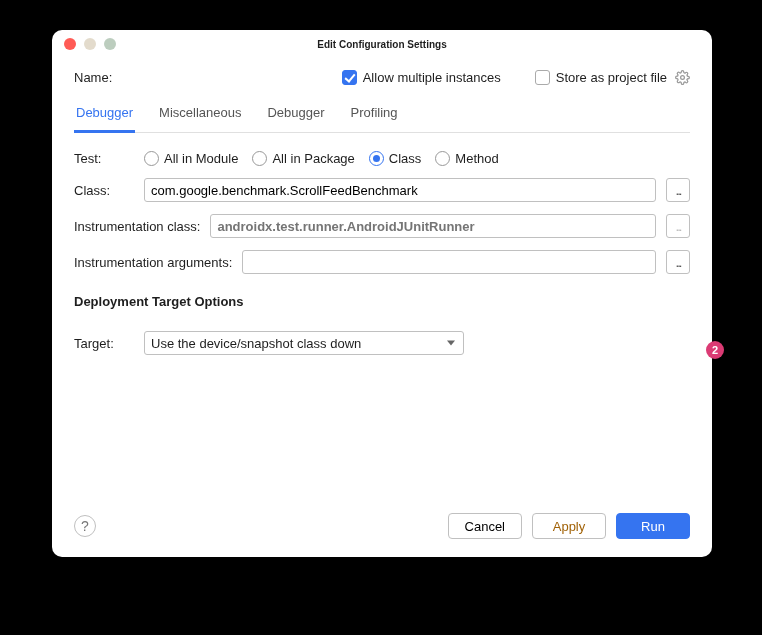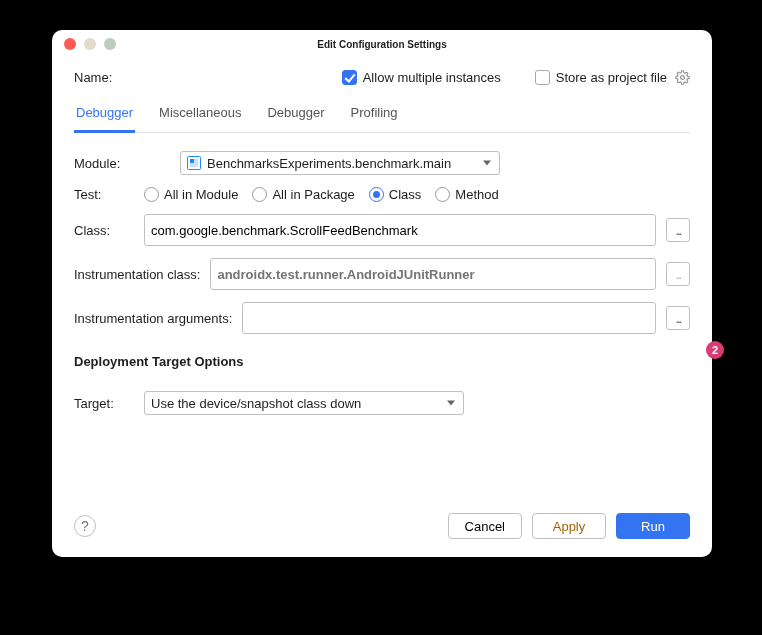--- a/index.html
+++ b/index.html
@@ -149,21 +149,21 @@
   input[type=radio]:checked {
     border-color: var(--radio-blue);
   }
   input[type=radio]:checked::after {
     content: ""; position: absolute;
     left: 3px; top: 3px; width: 7px; height: 7px;
     background: var(--radio-blue); border-radius: 50%;
   }
 
   .text-input {
-    height: 32px;
+    height: 24px;
     border: 1px solid var(--border);
     border-radius: 3px;
     padding: 2px 6px;
     font-family: inherit; font-size: 13px;
     background: #fff;
   }
   .text-input:disabled, .text-input.readonly {
     background: #fff;
     color: var(--muted);
     font-weight: bold;
@@ -260,34 +260,20 @@
 
     <div class="tabs">
       <div class="tab active">Debugger</div>
       <div class="tab">Miscellaneous</div>
       <div class="tab">Debugger</div>
       <div class="tab">Profiling</div>
     </div>
 
     <div class="form-grid">
 
-      <div class="form-row">
-        <span class="form-label">Module:</span>
-        <div style="width:26px"></div>
-        <div class="dropdown module-dd">
-          <span class="module-icon">
-            <svg width="14" height="14" viewBox="0 0 14 14">
-              <rect x="0.5" y="0.5" width="13" height="13" rx="1" fill="#fff" stroke="#1a8cff"></rect>
-              <rect x="3" y="3" width="8" height="8" fill="#1a8cff" opacity="0.25"></rect>
-              <rect x="3" y="3" width="4" height="4" fill="#1a8cff"></rect>
-            </svg>
-          </span>
-          <span>BenchmarksExperiments.benchmark.main</span>
-        </div>
-      </div>
 
       <div class="form-row">
         <span class="form-label">Test:</span>
         <div class="radio-group">
           <label class="radio-item">
             <input type="radio" name="test" style="">
             <span>All in Module</span>
           </label>
           <label class="radio-item">
             <input type="radio" name="test" style="">

